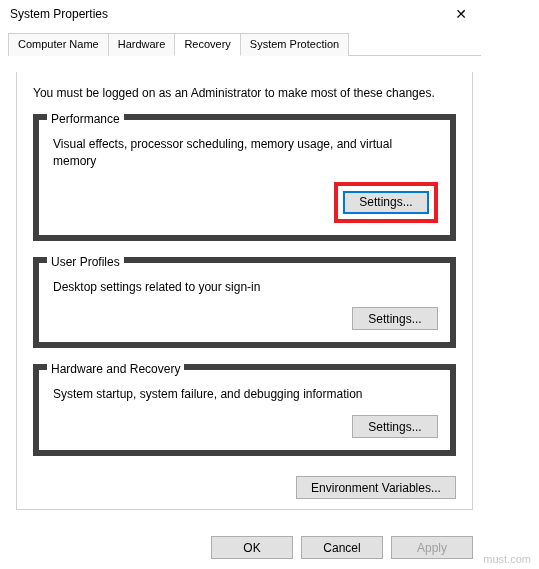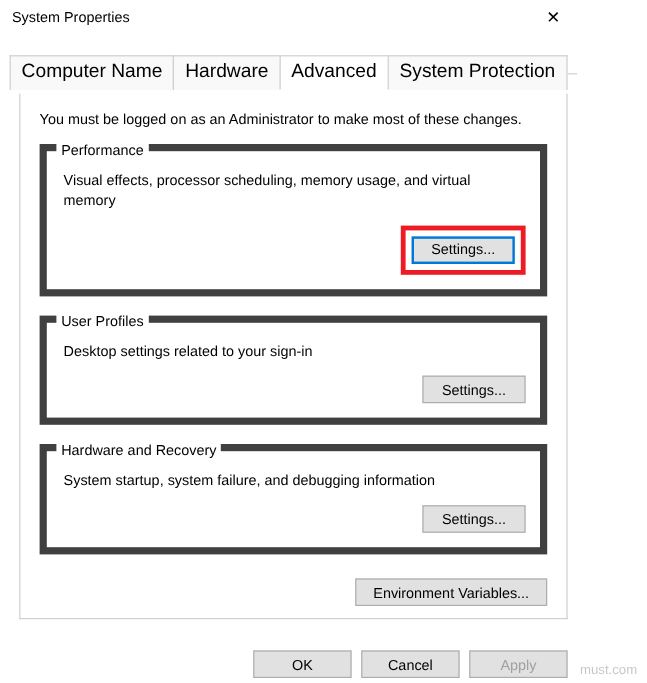--- a/index.html
+++ b/index.html
@@ -46,25 +46,25 @@
       display: flex;
       border-bottom: 1px solid #d0d0d0;
       position: relative;
     }
     .tab {
       padding: 4px 9px 5px 9px;
       border: 1px solid #d0d0d0;
       border-bottom: none;
       background: #fff;
       margin-right: -1px;
-      font-size: 16px;
+      font-size: 11px;
       color: #000;
       cursor: default;
       position: relative;
-      top: 14px;
+      top: 1px;
     }
     .tab.active {
       background: #fff;
       border-bottom: 1px solid #fff;
       z-index: 2;
     }
     .tab:not(.active) {
       background: #f9f9f9;
     }
     .tabcontent {
@@ -165,21 +165,21 @@
     <span class="title">System Properties</span>
     <div class="close-btn">
       <span>✕</span>
     </div>
   </div>
 
   <div class="tabs-wrap">
     <div class="tabs">
       <div class="tab">Computer Name</div>
       <div class="tab">Hardware</div>
-      <div class="tab active">Advanced</div>
+      <div class="tab active">Recovery</div>
       <div class="tab">System Protection</div>
     </div>
 
     <div class="tabcontent">
 
       <div class="intro">You must be logged on as an Administrator to make most of these changes.</div>
 
       <div class="group">
         <div class="group-title">Performance</div>
         <div class="group-desc">Visual effects, processor scheduling, memory usage, and virtual memory</div>

